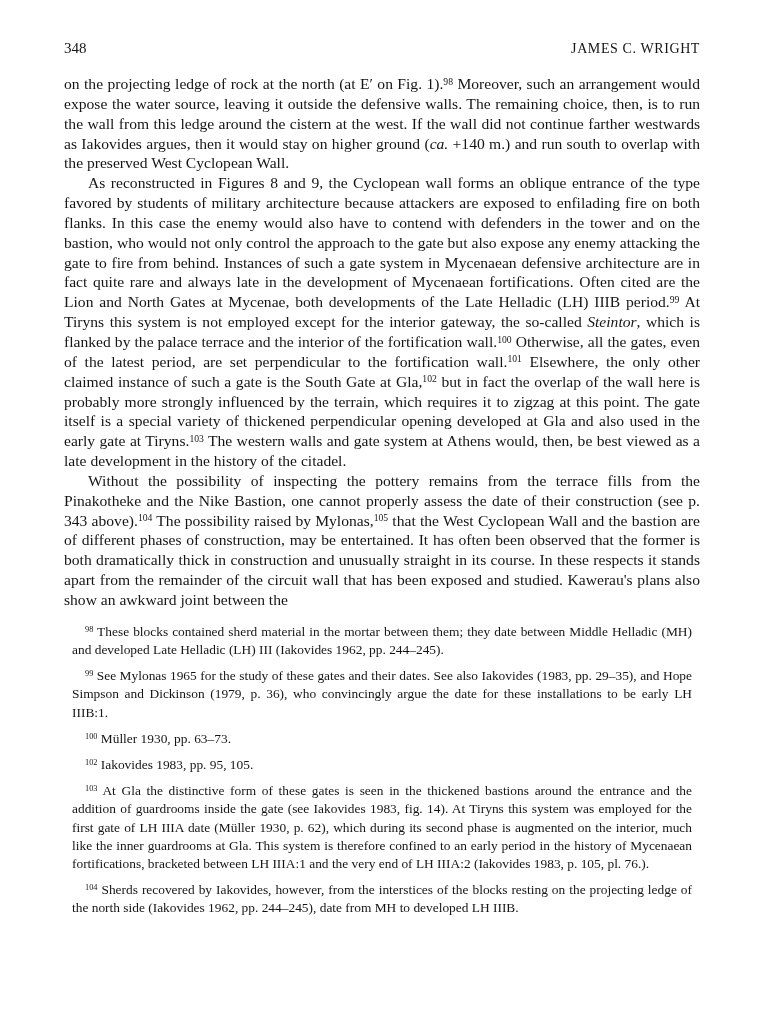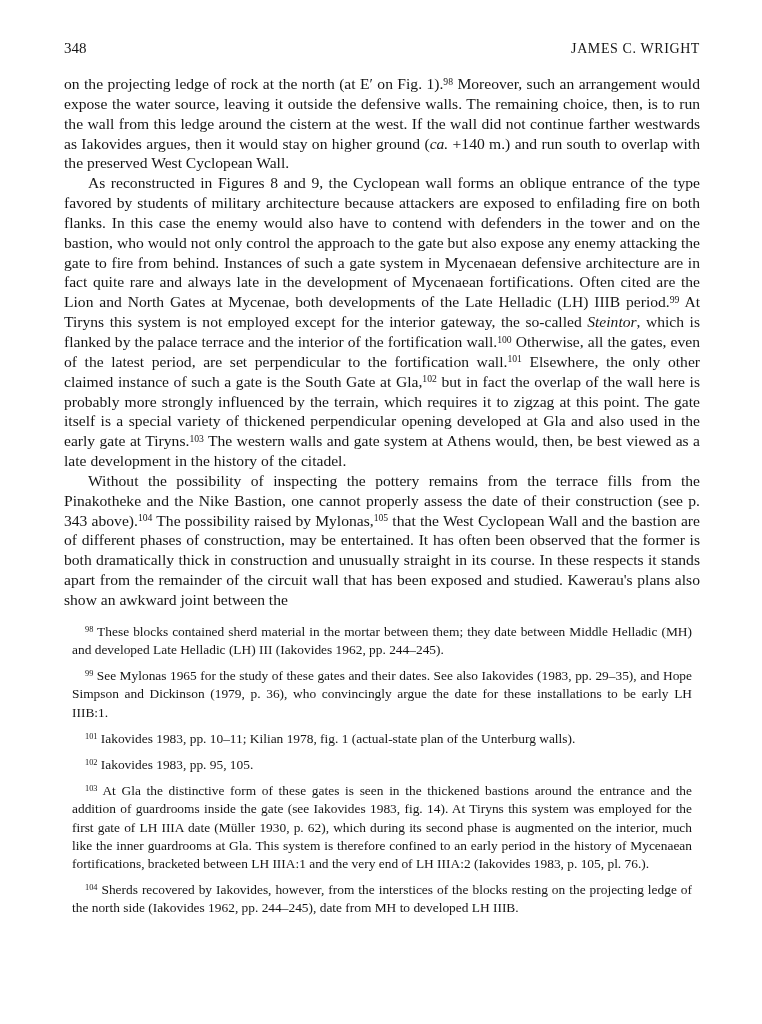--- a/index.html
+++ b/index.html
@@ -72,19 +72,19 @@
 
   <main class="body-text">
     <p class="para">on the projecting ledge of rock at the north (at E′ on Fig. 1).<sup>98</sup> Moreover, such an arrangement would expose the water source, leaving it outside the defensive walls. The remaining choice, then, is to run the wall from this ledge around the cistern at the west. If the wall did not continue farther westwards as Iakovides argues, then it would stay on higher ground (<i>ca.</i> +140 m.) and run south to overlap with the preserved West Cyclopean Wall.</p>
     <p class="para indent">As reconstructed in Figures 8 and 9, the Cyclopean wall forms an oblique entrance of the type favored by students of military architecture because attackers are exposed to enfilading fire on both flanks. In this case the enemy would also have to contend with defenders in the tower and on the bastion, who would not only control the approach to the gate but also expose any enemy attacking the gate to fire from behind. Instances of such a gate system in Mycenaean defensive architecture are in fact quite rare and always late in the development of Mycenaean fortifications. Often cited are the Lion and North Gates at Mycenae, both developments of the Late Helladic (LH) IIIB period.<sup>99</sup> At Tiryns this system is not employed except for the interior gateway, the so-called <i>Steintor</i>, which is flanked by the palace terrace and the interior of the fortification wall.<sup>100</sup> Otherwise, all the gates, even of the latest period, are set perpendicular to the fortification wall.<sup>101</sup> Elsewhere, the only other claimed instance of such a gate is the South Gate at Gla,<sup>102</sup> but in fact the overlap of the wall here is probably more strongly influenced by the terrain, which requires it to zigzag at this point. The gate itself is a special variety of thickened perpendicular opening developed at Gla and also used in the early gate at Tiryns.<sup>103</sup> The western walls and gate system at Athens would, then, be best viewed as a late development in the history of the citadel.</p>
     <p class="para indent">Without the possibility of inspecting the pottery remains from the terrace fills from the Pinakotheke and the Nike Bastion, one cannot properly assess the date of their construction (see p. 343 above).<sup>104</sup> The possibility raised by Mylonas,<sup>105</sup> that the West Cyclopean Wall and the bastion are of different phases of construction, may be entertained. It has often been observed that the former is both dramatically thick in construction and unusually straight in its course. In these respects it stands apart from the remainder of the circuit wall that has been exposed and studied. Kawerau's plans also show an awkward joint between the</p>
   </main>
 
   <section class="footnotes">
     <p class="footnote"><sup>98</sup> These blocks contained sherd material in the mortar between them; they date between Middle Helladic (MH) and developed Late Helladic (LH) III (Iakovides 1962, pp. 244–245).</p>
     <p class="footnote"><sup>99</sup> See Mylonas 1965 for the study of these gates and their dates. See also Iakovides (1983, pp. 29–35), and Hope Simpson and Dickinson (1979, p. 36), who convincingly argue the date for these installations to be early LH IIIB:1.</p>
-    <p class="footnote"><sup>101</sup> Iakovides 1983, pp. 10–11; Kilian 1978, fig. 1 (actual-state plan of the Unterburg walls).</p>
+    <p class="footnote"><sup>100</sup> Müller 1930, pp. 63–73.</p>
     <p class="footnote"><sup>102</sup> Iakovides 1983, pp. 95, 105.</p>
     <p class="footnote"><sup>103</sup> At Gla the distinctive form of these gates is seen in the thickened bastions around the entrance and the addition of guardrooms inside the gate (see Iakovides 1983, fig. 14). At Tiryns this system was employed for the first gate of LH IIIA date (Müller 1930, p. 62), which during its second phase is augmented on the interior, much like the inner guardrooms at Gla. This system is therefore confined to an early period in the history of Mycenaean fortifications, bracketed between LH IIIA:1 and the very end of LH IIIA:2 (Iakovides 1983, p. 105, pl. 76.).</p>
     <p class="footnote"><sup>104</sup> Sherds recovered by Iakovides, however, from the interstices of the blocks resting on the projecting ledge of the north side (Iakovides 1962, pp. 244–245), date from MH to developed LH IIIB.</p>
   </section>
 
 </div>
 
 </body></html>

